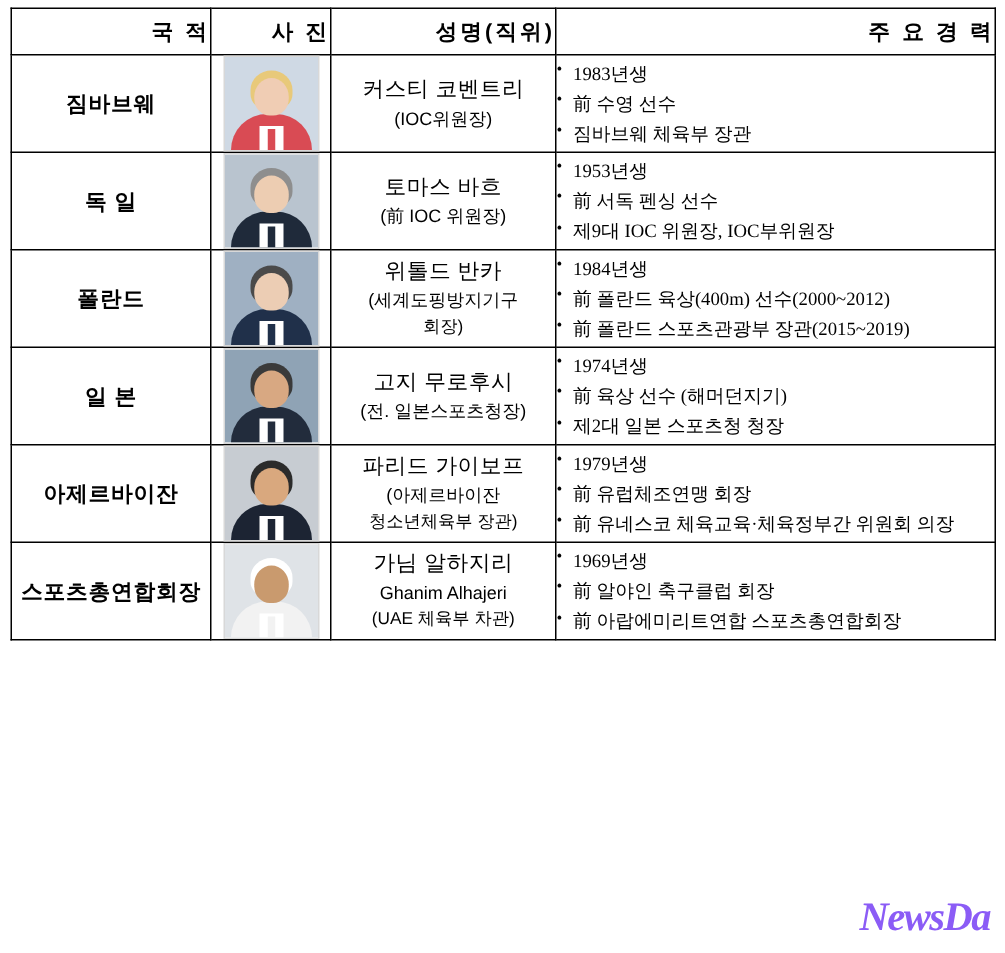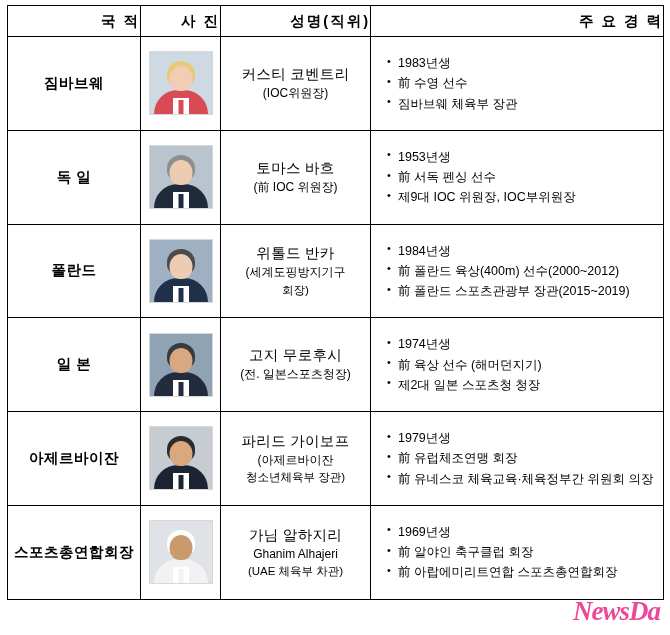--- a/index.html
+++ b/index.html
@@ -111,22 +111,23 @@
   }
   .name-sub2 {
     font-size: 11.5px;
     display: block;
   }
   td.career {
     padding: 6px 6px 6px 12px;
   }
   ul.career-list {
     list-style: none;
-    margin: 16px;
+    margin: 0;
     padding: 0;
+    font-family: Liberation Serif, serif;
   }
   ul.career-list li {
     font-size: 12.5px;
     line-height: 1.62;
     position: relative;
     padding-left: 11px;
     white-space: nowrap;
   }
   ul.career-list li::before {
     content: "\2022";
@@ -136,21 +137,21 @@
     font-size: 11px;
   }
   .watermark {
     position: absolute;
     right: 10px;
     bottom: 8px;
     font-family: "Liberation Serif", serif;
     font-size: 27px;
     font-weight: bold;
     font-style: italic;
-    color: #ec4899;
+    color: #8b5cf6;
     letter-spacing: -1px;
     user-select: none;
     text-align: right;
   }
 </style>
 </head>
 <body>
 
 <table class="profile-table">
   <colgroup>

